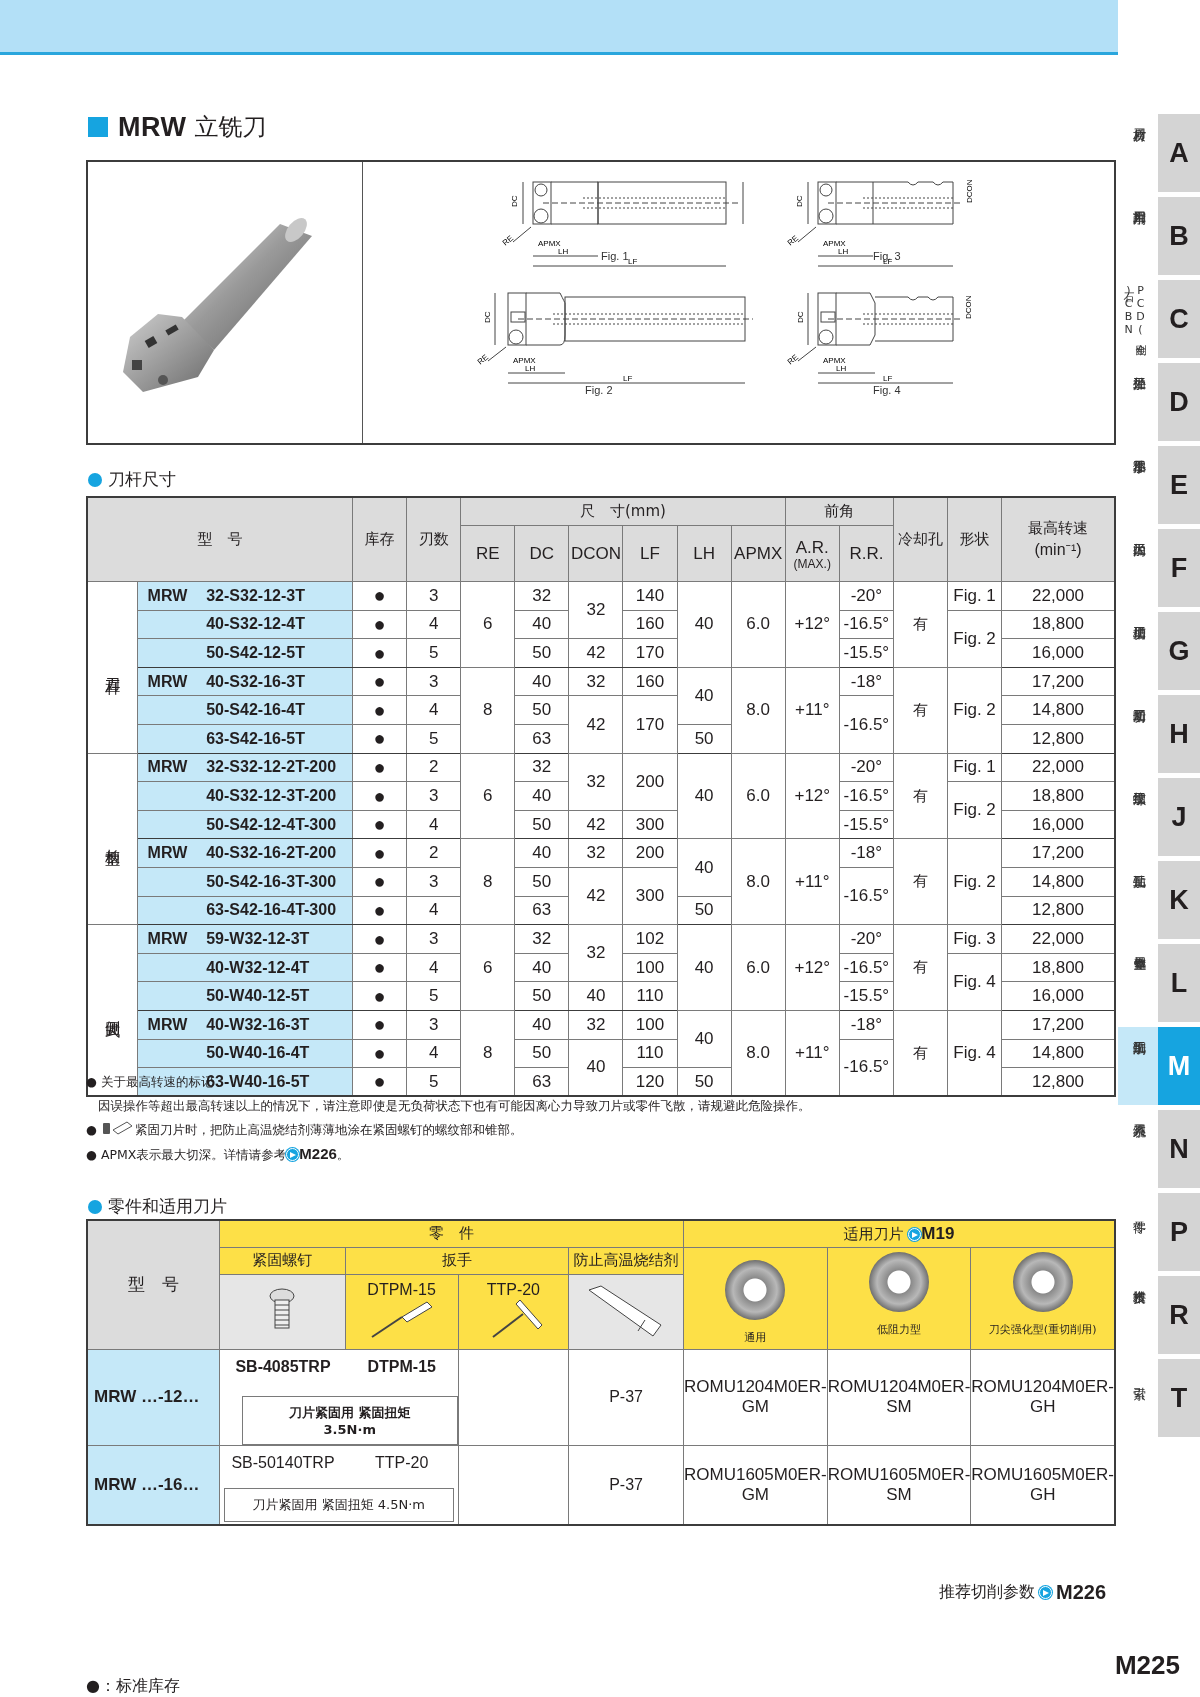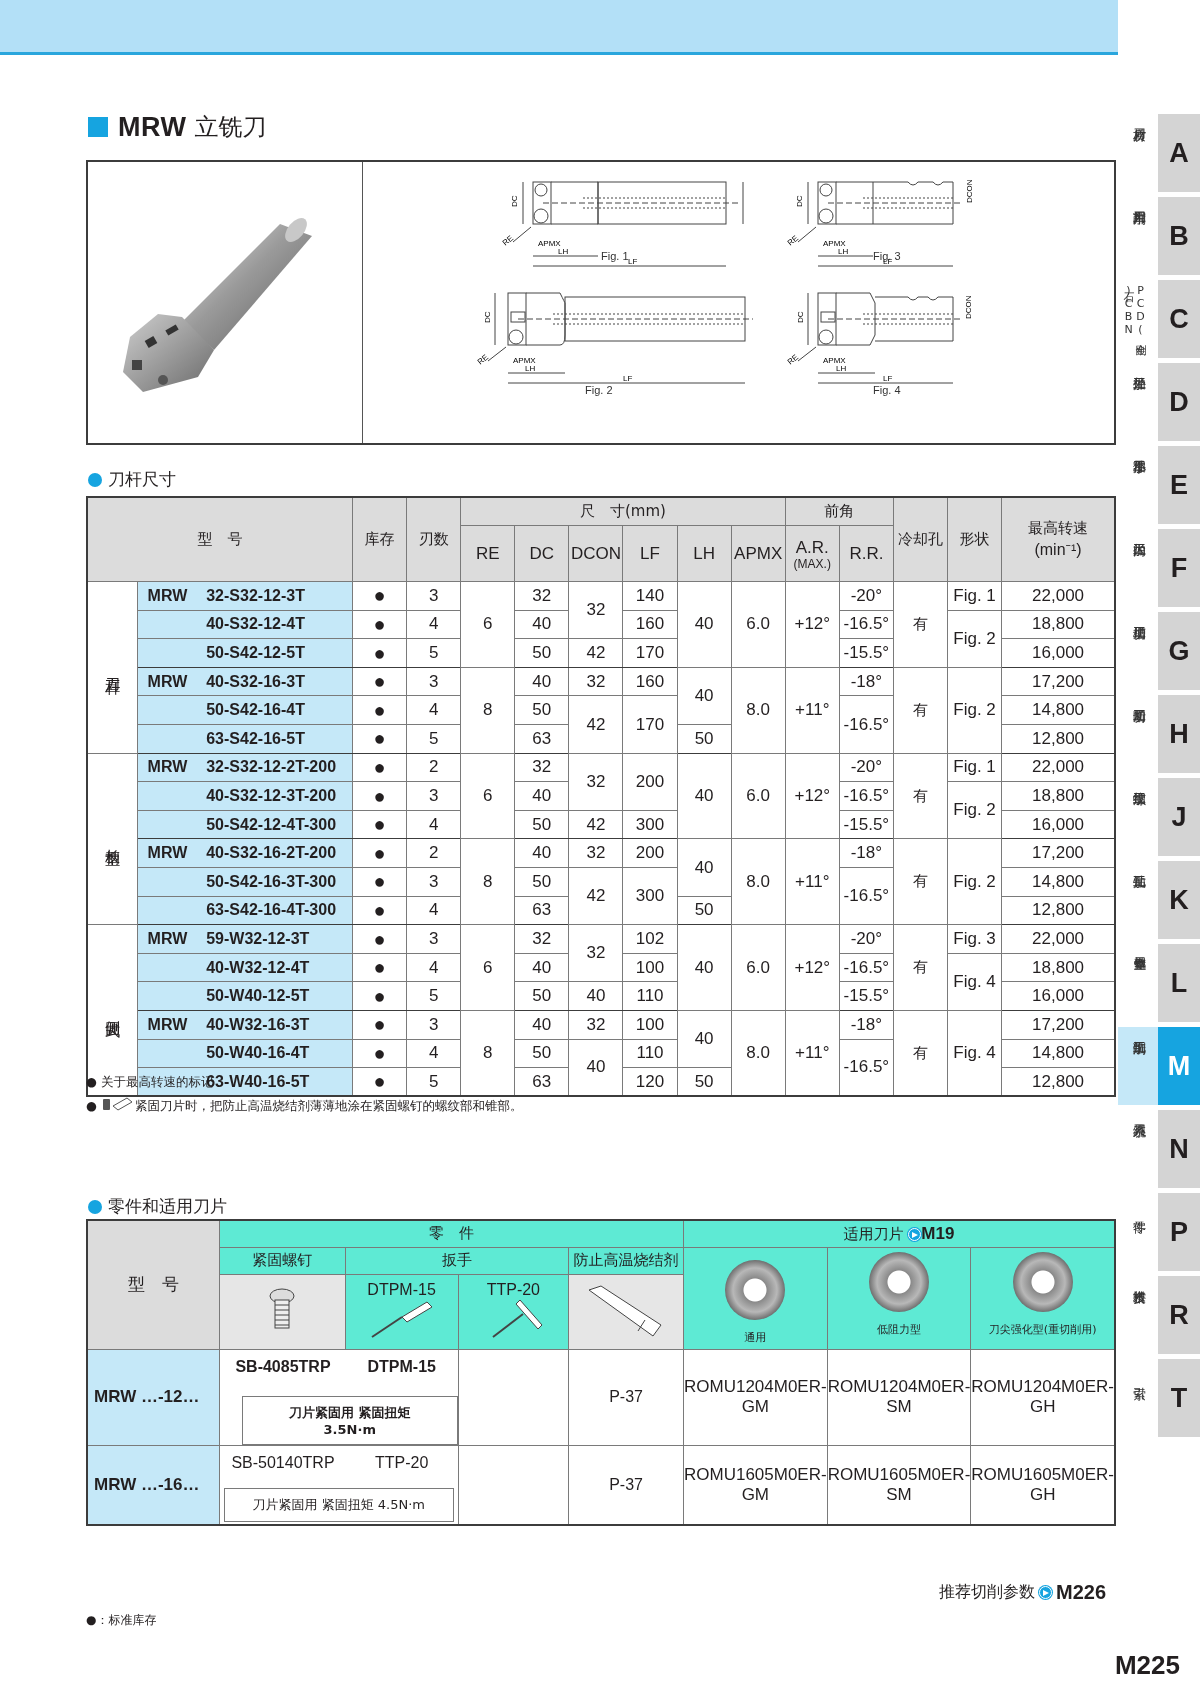--- a/index.html
+++ b/index.html
@@ -39,29 +39,29 @@
   .spec tr.grp-end td { border-bottom: 1px solid #3c3c3c; }
 
   .notes { position: absolute; left: 86px; top: 1110px; font-size: 12.5px; line-height: 24px; color: #231f20; }
   .notes .indent { padding-left: 12px; }
   .notes b { font-family: "Liberation Sans", sans-serif; font-size: 15px; }
   .arrow-ic { display: inline-block; width: 13px; height: 13px; border-radius: 50%; background: #16a4e0; border: 1.5px solid #fff; box-shadow: 0 0 0 1px #16a4e0; vertical-align: -2px; position: relative; }
   .arrow-ic::after { content: ""; position: absolute; left: 3px; top: 3px; border-left: 6px solid #fff; border-top: 3.5px solid transparent; border-bottom: 3.5px solid transparent; }
 
   .parts { position: absolute; left: 86px; top: 1267px; width: 1030px; border: 2px solid #3c3c3c; font-family: "Liberation Sans", sans-serif; font-size: 16px; }
   .parts td, .parts th { border: 1px solid #7a7a7a; text-align: center; padding: 0; font-weight: normal; }
-  .parts th { background: #5eead4; font-family: "DejaVu Sans", sans-serif; font-size: 15px; }
+  .parts th { background: #fde047; font-family: "DejaVu Sans", sans-serif; font-size: 15px; }
   .parts td.model { background: #c5e8f8; font-weight: bold; text-align: left; padding-left: 6px; font-size: 17px; }
   .parts td.small { font-size: 17px; }
   .parts .cap { font-family: "DejaVu Sans", sans-serif; font-size: 11px; }
   .torque { display: inline-block; border: 1px solid #7a7a7a; padding: 7px 28px; font-family: "DejaVu Sans", sans-serif; font-size: 13px; background: #fff; }
 
   .ref { position: absolute; right: 94px; top: 1581px; font-size: 16px; display: flex; align-items: center; gap: 4px; }
   .ref b { font-family: "Liberation Sans", sans-serif; font-size: 20px; }
-  .legend { position: absolute; left: 86px; top: 1612px; font-size: 12px; }
+  .legend { position: absolute; left: 86px; top: 1676px; font-size: 16px; }
   .pageno { position: absolute; right: 20px; top: 1650px; font-family: "Liberation Sans", sans-serif; font-weight: bold; font-size: 26px; }
 
   
   .side { position: absolute; left: 1118px; top: 114px; width: 82px; }
   .side-item { position: relative; height: 82px; margin-bottom: 1px; }
   .side-item .lbl { position: absolute; left: 4px; top: 4px; width: 24px; font-size: 13px; line-height: 14px; writing-mode: vertical-rl; text-orientation: upright; color: #333; }
   .side-item .tab { position: absolute; left: 40px; top: 0; width: 42px; height: 78px; background: #d4d4d4; display: flex; align-items: center; justify-content: center; font-family: "Liberation Sans", sans-serif; font-weight: bold; font-size: 27px; color: #231f20; }
   .side-item.active .lbl-bg { position: absolute; left: 0; top: 0; width: 40px; height: 78px; background: #c5e8f8; }
   .side-item.active .tab { background: #16a4e0; color: #fff; }
 </style>
@@ -482,25 +482,27 @@
       <td>63</td>
       <td>120</td>
       <td>50</td>
       <td>12,800</td>
     </tr>
   </tbody>
 </table>
 
 <div class="notes" style="top:1070px;">
   <div>● <span>关于最高转速的标记</span></div>
+  <div class="indent">因误操作等超出最高转速以上的情况下，请注意即使是无负荷状态下也有可能因离心力导致刀片或零件飞散，请规避此危险操作。</div>
   <div>● <span style="display:inline-block;width:34px;height:14px;vertical-align:-2px;">
       <svg width="34" height="16" viewBox="0 0 34 16">
           <rect x="2" y="3" width="7" height="11" rx="1" fill="#555"></rect>
           <path d="M12,10 L26,2 L31,6 L17,14 Z" fill="none" stroke="#555"></path>
         </svg></span><span>紧固刀片时，把防止高温烧结剂薄薄地涂在紧固螺钉的螺纹部和锥部。</span></div>
+  <div>● <span>APMX表示最大切深。详情请参考</span><span class="arrow-ic"></span><b>M226</b><span>。</span></div>
 </div>
 
 <div class="section-h" style="top:1195px;">
   <span class="dot"></span>
   <span>零件和适用刀片</span>
 </div>
 
 <table class="parts" style="top:1219px;">
   <colgroup>
     <col style="width:133px">

